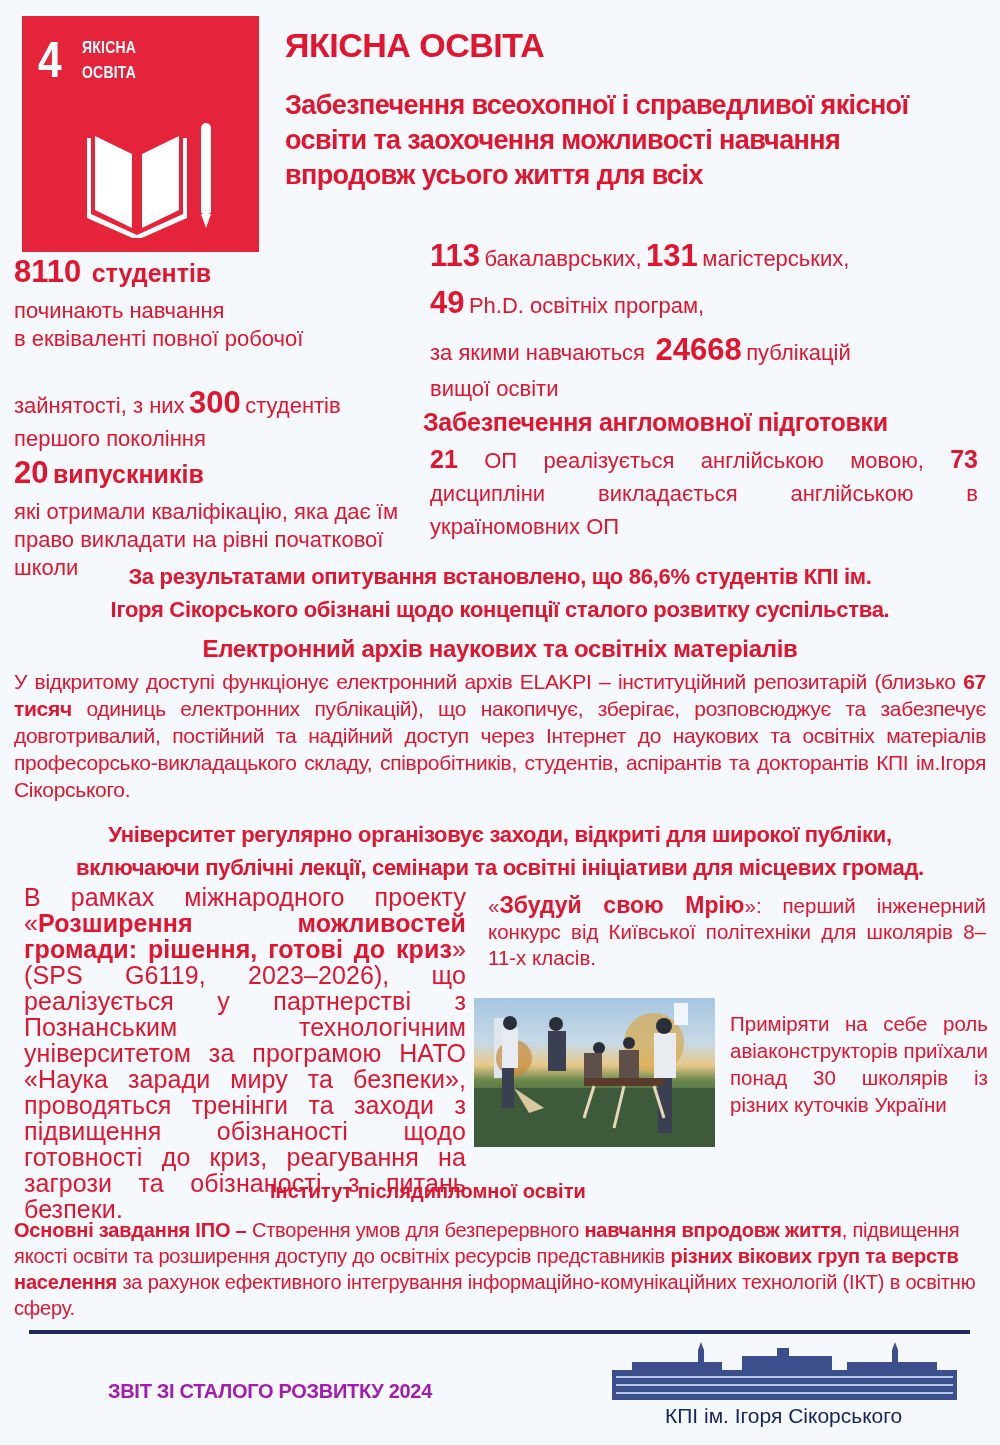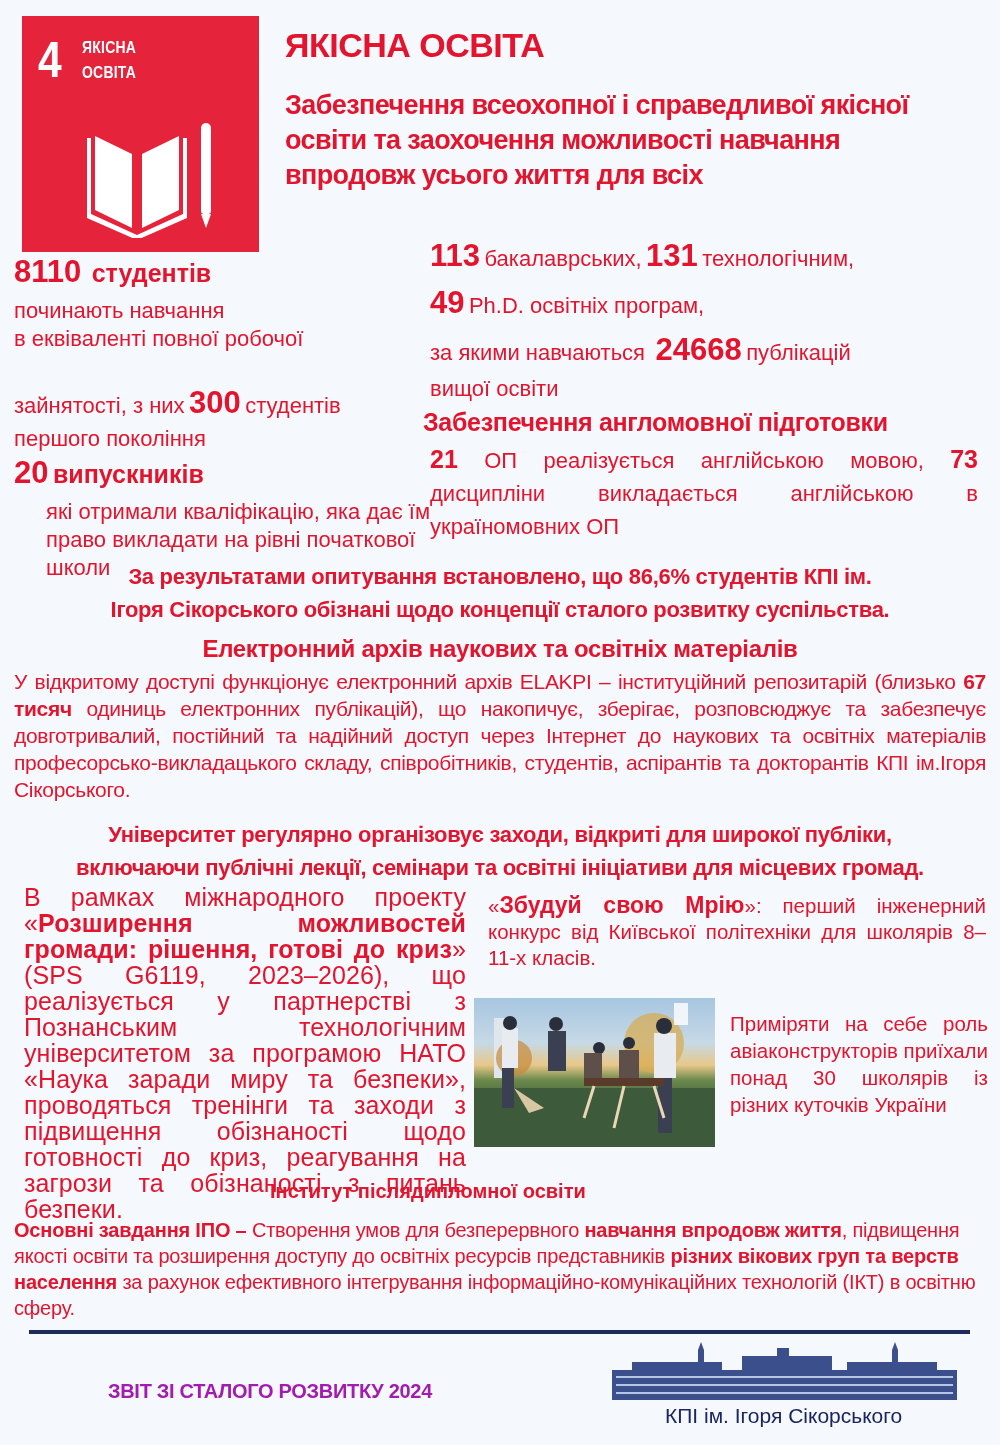--- a/index.html
+++ b/index.html
@@ -116,29 +116,29 @@
   <div style="line-height:34px;margin-top:32px;">
     <span class="mid">зайнятості, з них</span>
     <span class="big">300</span>
     <span class="mid">студентів</span>
   </div>
   <div class="mid" style="line-height:28px;">першого покоління</div>
   <div style="line-height:40px;">
     <span class="big">20</span>
     <span class="big" style="font-size:25px;">випускників</span>
   </div>
-  <div class="mid" style="line-height:28px;width:385px;margin-left:32px;">які отримали кваліфікацію, яка дає їм право викладати на рівні початкової школи</div>
+  <div class="mid" style="line-height:28px;width:385px;">які отримали кваліфікацію, яка дає їм право викладати на рівні початкової школи</div>
 </div>
 
 <div id="right-stats" class="abs">
   <div style="line-height:42px;">
     <span class="big">113</span>
     <span class="mid">бакалаврських,</span>
     <span class="big">131</span>
-    <span class="mid">технологічним,</span>
+    <span class="mid">магістерських,</span>
   </div>
   <div style="line-height:42px;">
     <span class="big">49</span>
     <span class="mid">Ph.D. освітніх програм,</span>
   </div>
   <div style="line-height:42px;">
     <span class="mid">за якими навчаються</span>
     <span class="big" style="margin-left:6px;">24668</span>
     <span class="mid">публікацій</span>
   </div>

